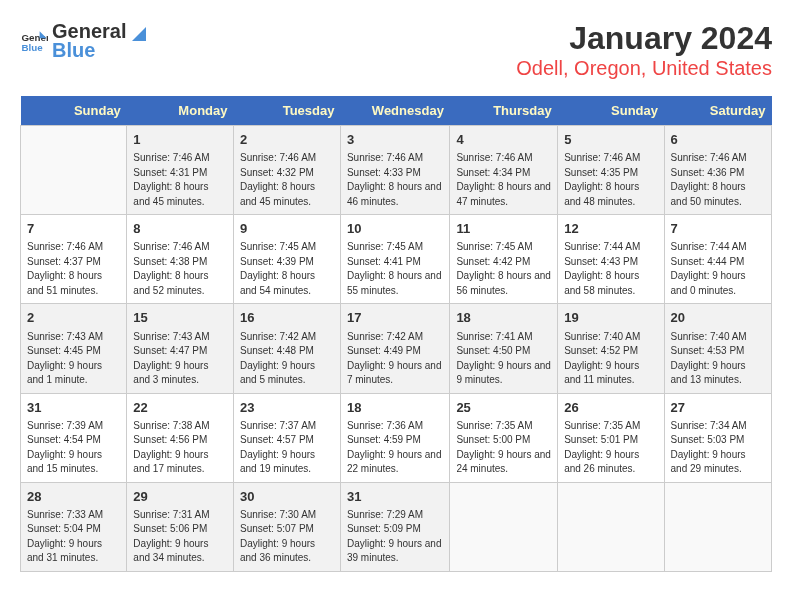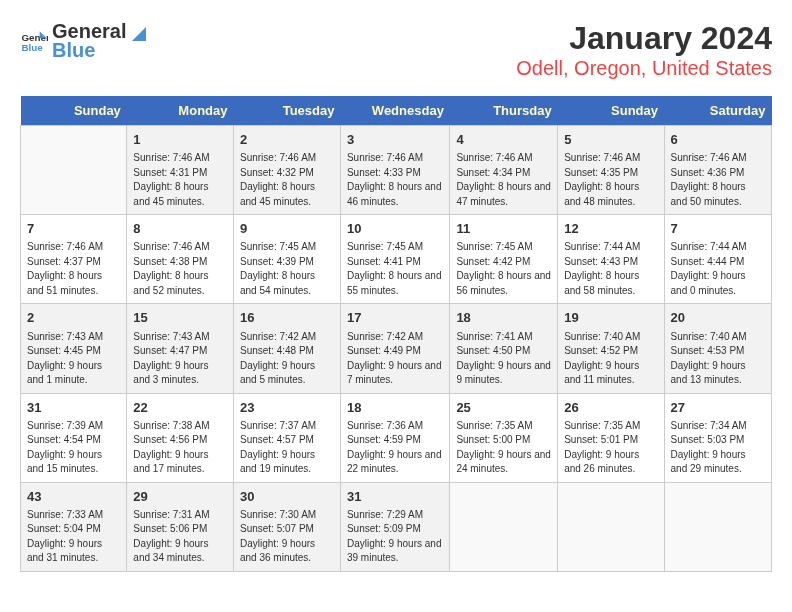--- a/index.html
+++ b/index.html
@@ -233,21 +233,21 @@
           <span class="day-number">26</span>
           <div class="day-info">Sunrise: 7:35 AM<br>Sunset: 5:01 PM<br>Daylight: 9 hours and 26 minutes.</div>
         </td>
         <td>
           <span class="day-number">27</span>
           <div class="day-info">Sunrise: 7:34 AM<br>Sunset: 5:03 PM<br>Daylight: 9 hours and 29 minutes.</div>
         </td>
       </tr>
       <tr>
         <td>
-          <span class="day-number">43</span>
+          <span class="day-number">28</span>
           <div class="day-info">Sunrise: 7:33 AM<br>Sunset: 5:04 PM<br>Daylight: 9 hours and 31 minutes.</div>
         </td>
         <td>
           <span class="day-number">29</span>
           <div class="day-info">Sunrise: 7:31 AM<br>Sunset: 5:06 PM<br>Daylight: 9 hours and 34 minutes.</div>
         </td>
         <td>
           <span class="day-number">30</span>
           <div class="day-info">Sunrise: 7:30 AM<br>Sunset: 5:07 PM<br>Daylight: 9 hours and 36 minutes.</div>
         </td>

